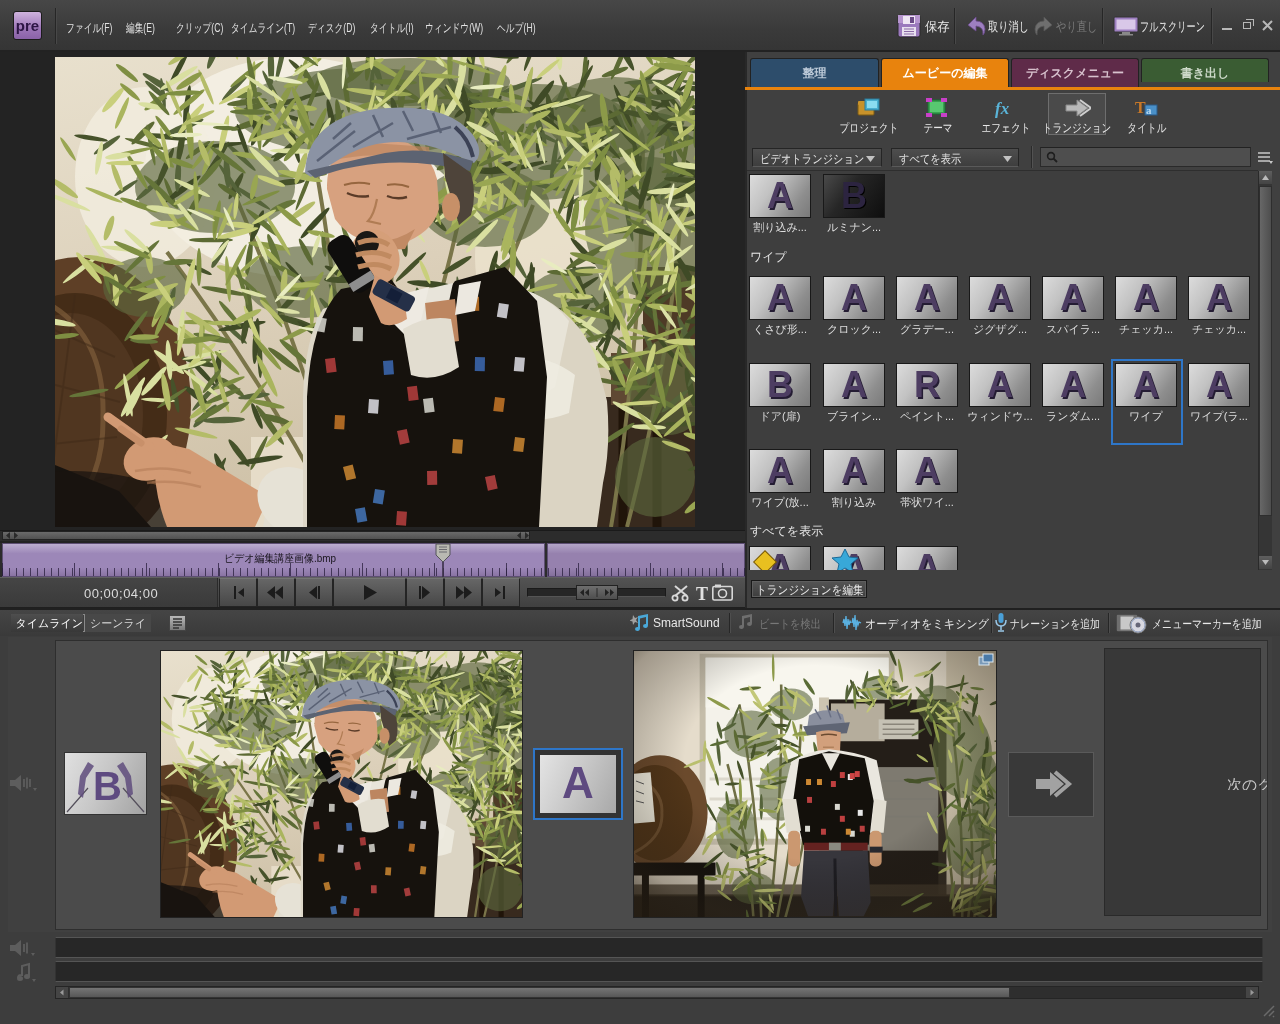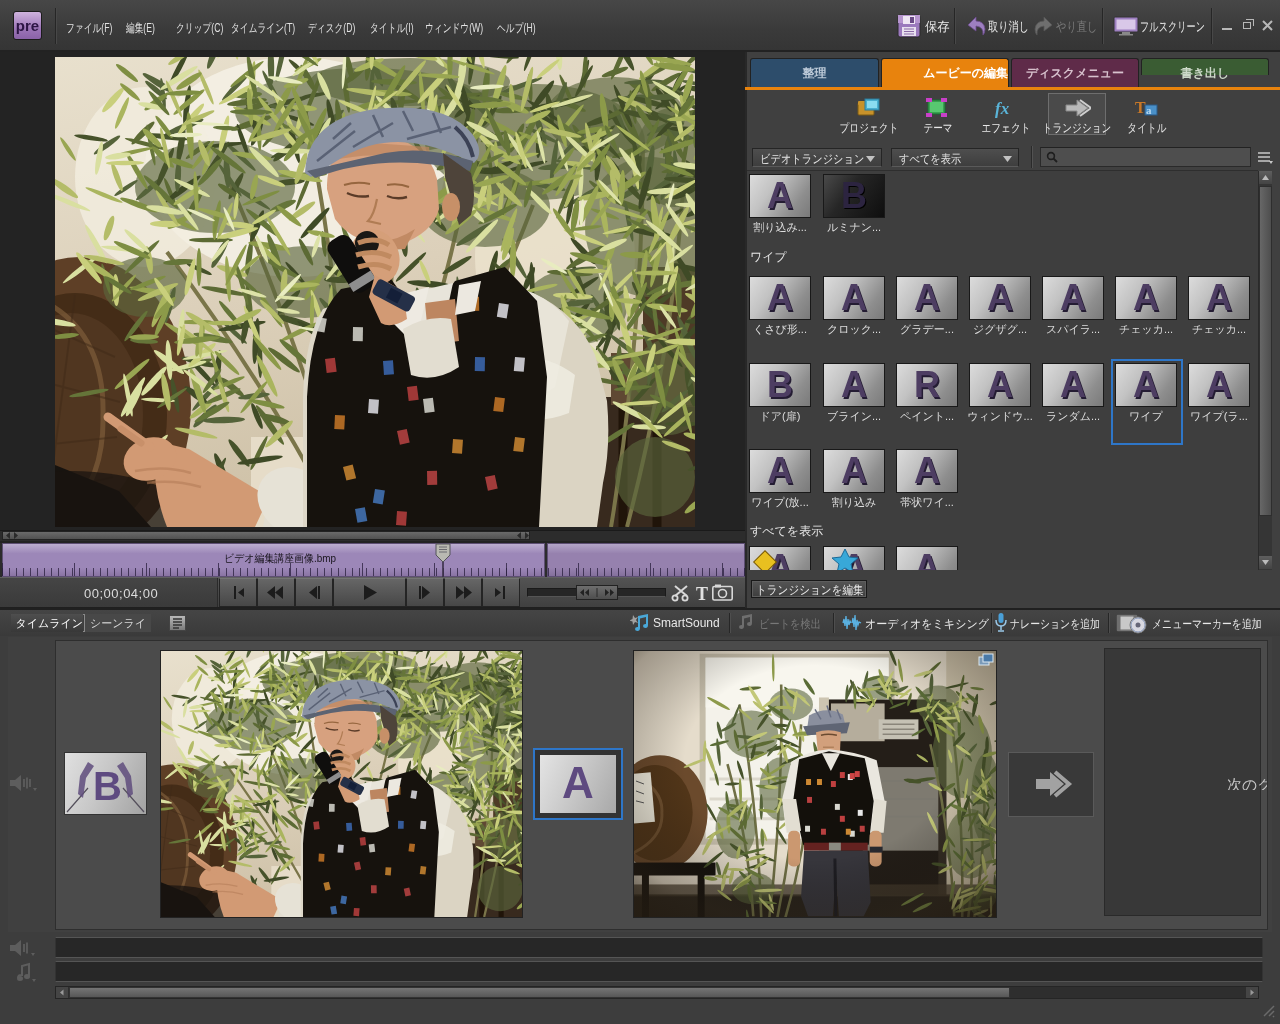--- a/index.html
+++ b/index.html
@@ -1688,23 +1688,23 @@
   </svg>
 <div class="abs" style="left:696px;top:584px;font-family:'Liberation Serif',serif;font-weight:bold;font-size:18px;color:#e0e0e0">T</div>
 <svg class="abs" style="left:712px;top:584px" width="21" height="17" viewBox="0 0 21 17">
 <rect x="0.8" y="2.5" width="19.4" height="13.5" rx="1.5" fill="none" stroke="#d8d8d8" stroke-width="1.6"></rect>
 <rect x="3" y="0.5" width="6" height="3" fill="#d8d8d8"></rect>
 <circle cx="10.5" cy="9.5" r="4" fill="none" stroke="#d8d8d8" stroke-width="1.6"></circle>
   </svg>
 <div class="abs" style="left:640px;top:609px;width:14px;height:3px;background:repeating-linear-gradient(90deg,#777 0 2px,transparent 2px 4px)"></div>
 <div class="abs" style="left:745px;top:52px;width:535px;height:556px;background:#404040;border-left:2px solid #282828"></div>
 <div class="abs" style="left:750px;top:58px;width:129px;height:29px;background:linear-gradient(#2d4d6b,#2d4d6b);border:1px solid #222;border-bottom:none;color:#bdcad8;font-size:12px;font-weight:bold;text-align:center;line-height:29px;border-radius:3px 3px 0 0">整理</div>
-<div class="abs" style="left:881px;top:58px;width:128px;height:29px;background:linear-gradient(#e8830d,#e8830d);border:1px solid #222;border-bottom:none;color:#ffffff;font-size:12px;font-weight:bold;text-align:right;line-height:29px;border-radius:3px 3px 0 0">ムービーの編集</div>
+<div class="abs" style="left:881px;top:58px;width:128px;height:29px;background:linear-gradient(#e8830d,#e8830d);border:1px solid #222;border-bottom:none;color:#ffffff;font-size:12px;font-weight:bold;text-align:center;line-height:29px;border-radius:3px 3px 0 0">ムービーの編集</div>
 <div class="abs" style="left:1011px;top:58px;width:128px;height:29px;background:linear-gradient(#5f2b49,#5f2b49);border:1px solid #222;border-bottom:none;color:#d8c2ce;font-size:12px;font-weight:bold;text-align:center;line-height:29px;border-radius:3px 3px 0 0">ディスクメニュー</div>
-<div class="abs" style="left:1141px;top:58px;width:128px;height:17px;background:linear-gradient(#3a5c33,#3a5c33);border:1px solid #222;border-bottom:none;color:#cdd9c9;font-size:12px;font-weight:bold;text-align:center;line-height:29px;border-radius:3px 3px 0 0">書き出し</div>
+<div class="abs" style="left:1141px;top:58px;width:128px;height:24px;background:linear-gradient(#3a5c33,#3a5c33);border:1px solid #222;border-bottom:none;color:#cdd9c9;font-size:12px;font-weight:bold;text-align:center;line-height:29px;border-radius:3px 3px 0 0">書き出し</div>
 <div class="abs" style="left:745px;top:87px;width:535px;height:3px;background:#e8830d"></div>
 <svg class="abs" style="left:855px;top:97px" width="28" height="22" viewBox="0 0 28 22">
     <rect x="3" y="6" width="16" height="12" rx="1" fill="#c8922a" stroke="#7a5a14"></rect>
     <rect x="3" y="4" width="8" height="4" rx="1" fill="#c8922a"></rect>
     <rect x="10" y="2" width="14" height="11" fill="#4ab0d0" stroke="#2a7a9a"></rect>
     <rect x="12" y="4" width="10" height="7" fill="#8adcf0"></rect>
   </svg>
 <div class="abs" style="left:824px;top:120px;width:90px;text-align:center;font-size:12px;color:#e8e8e8;transform:scaleX(0.8);transform-origin:50% 0;white-space:nowrap">プロジェクト</div>
 <svg class="abs" style="left:924px;top:97px" width="28" height="22" viewBox="0 0 28 22">
     <rect x="4" y="3" width="17" height="14" fill="#3aa050" stroke="#1a6a30"></rect>

